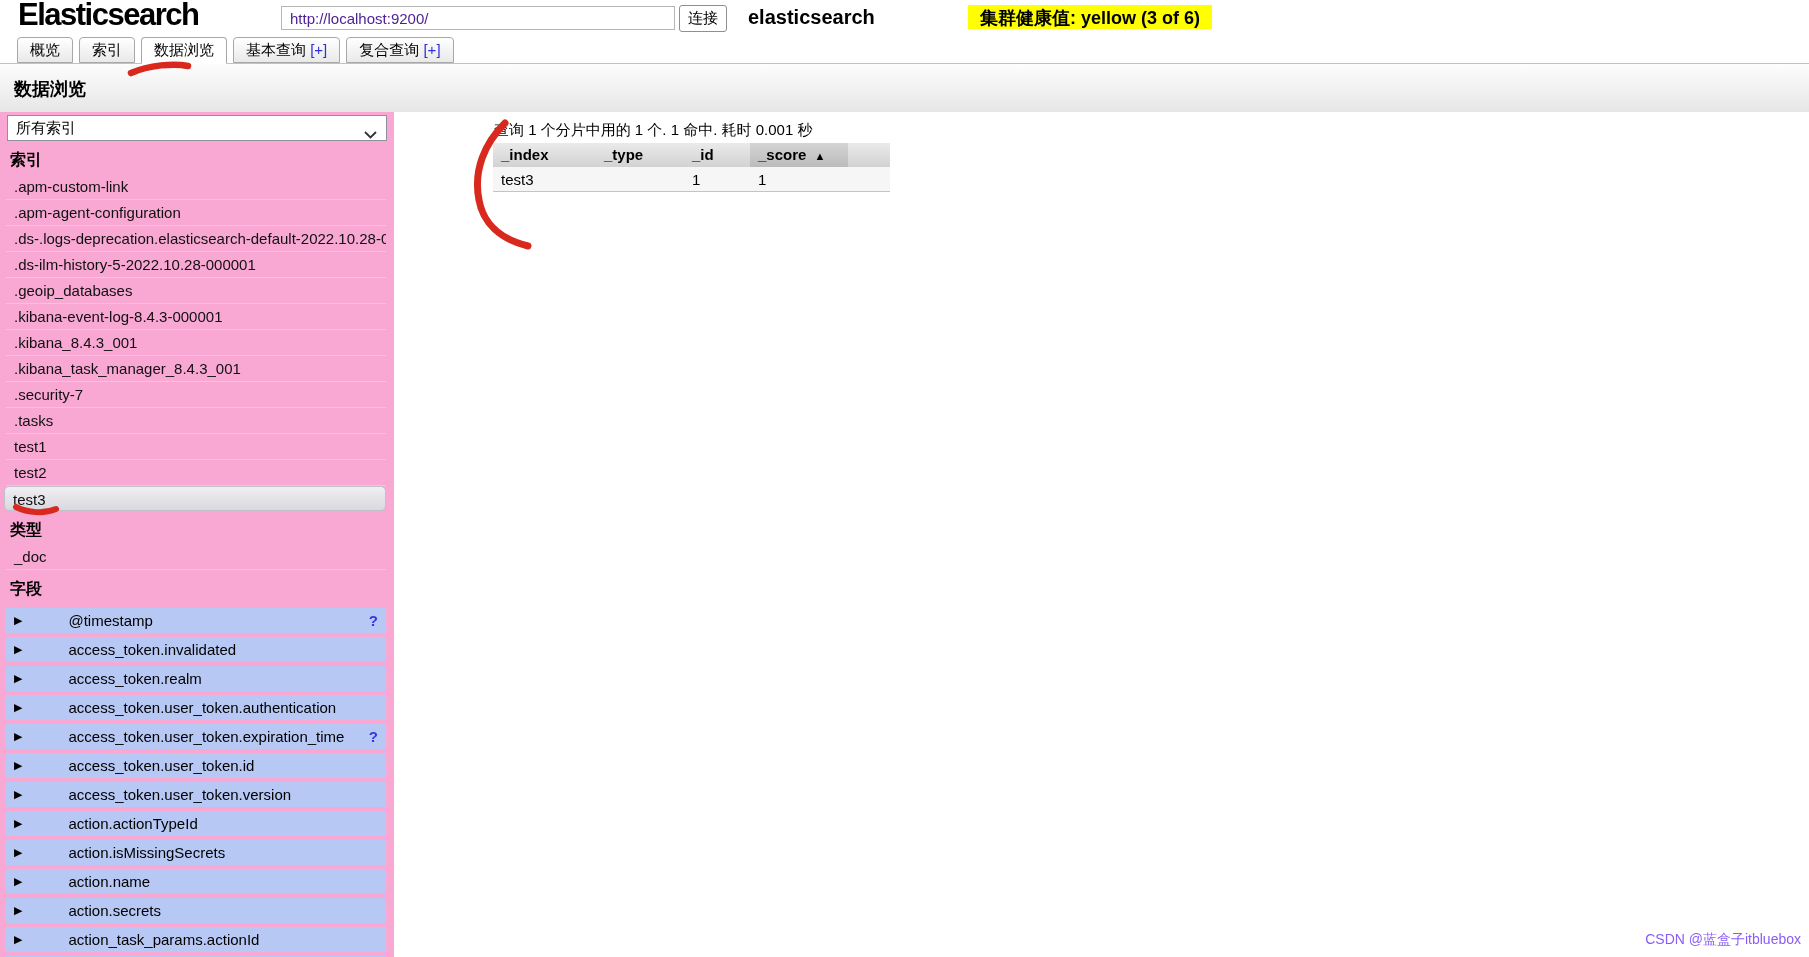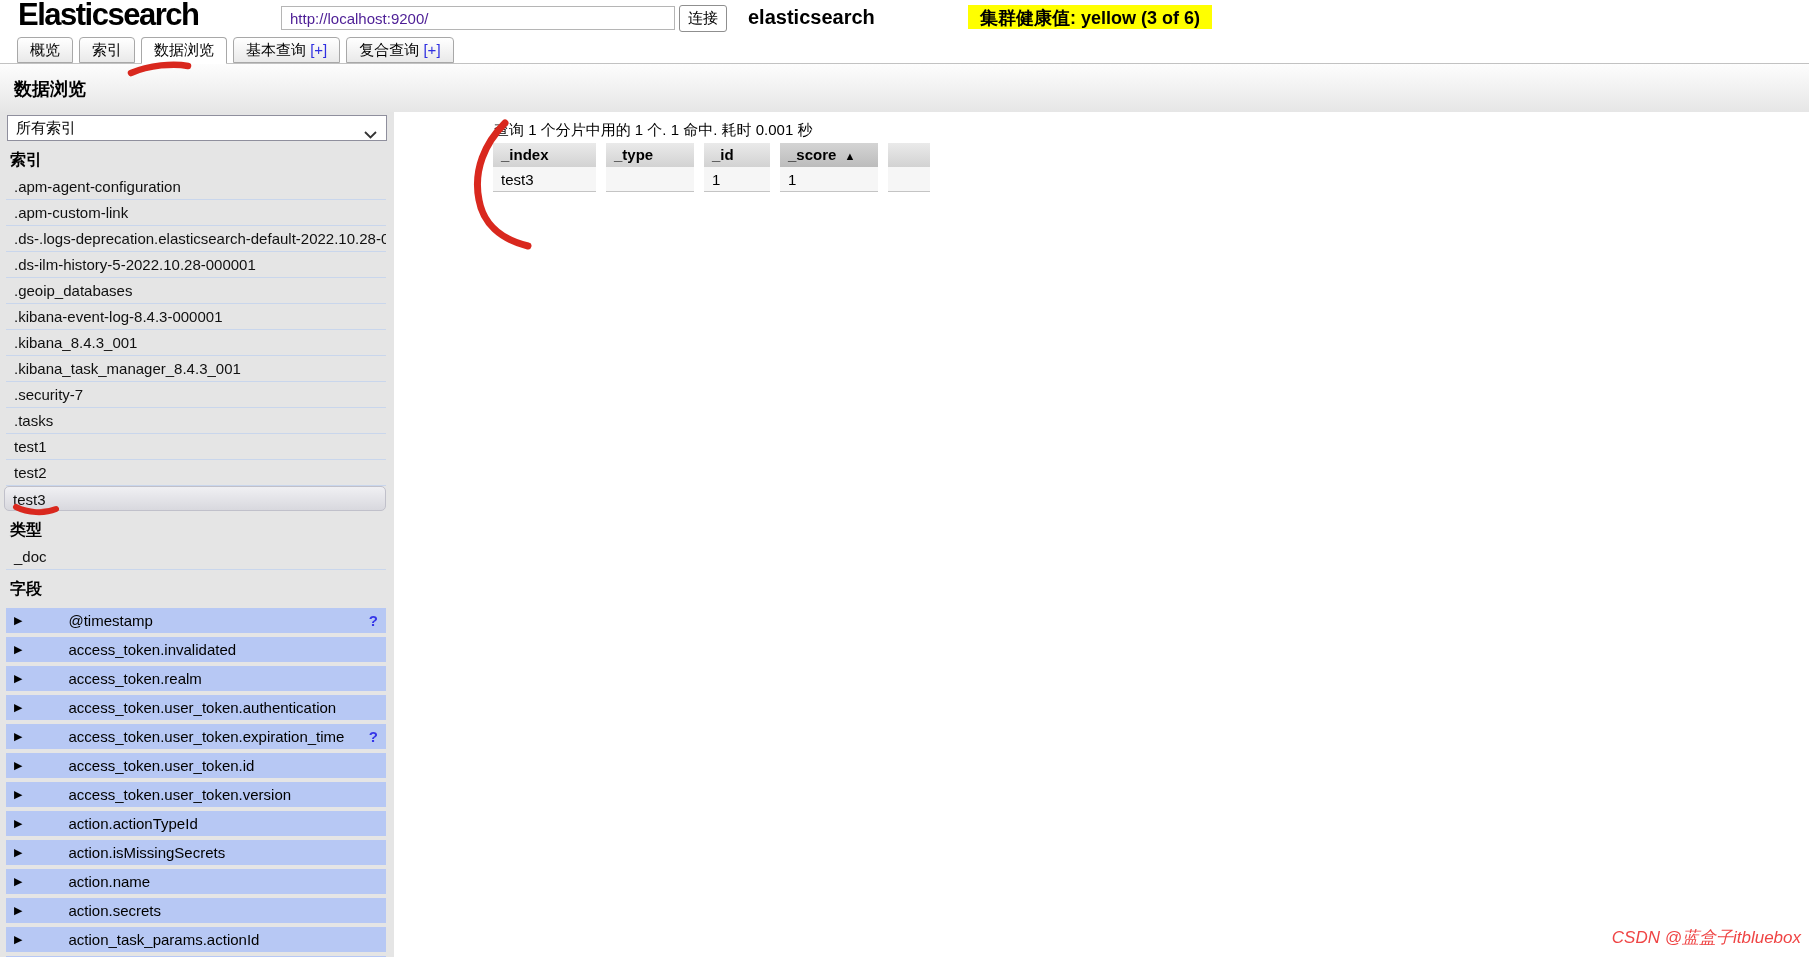--- a/index.html
+++ b/index.html
@@ -23,49 +23,49 @@
   .tab{height:24px;line-height:23px;padding:0 12px;margin-right:6px;font-size:15px;
     border:1px solid #a8a8a8;border-radius:4px 4px 0 0;background:linear-gradient(#ffffff,#e9e9e9);
     cursor:pointer;white-space:nowrap;}
   .tab.active{background:#fff;border-bottom:1px solid #fff;margin-bottom:-1px;height:25px;position:relative;z-index:2;}
   .tab .plus{color:#2f2fe0;}
   
   .heading-bar{position:absolute;top:64px;left:0;width:1809px;height:48px;
     background:linear-gradient(#fdfdfd,#e6e6e6);}
   .page-heading{position:absolute;left:14px;top:13px;font-size:18px;font-weight:bold;}
   
-  .sidebar{position:absolute;left:0;top:112px;width:394px;height:845px;background:#e5e5e5;overflow:hidden;}
+  .sidebar{position:absolute;left:0;top:112px;width:394px;height:845px;background:#f9a8d4;overflow:hidden;}
   .index-filter{position:relative;margin:3px 7px 0 7px;height:26px;background:#fff;border:1px solid #8f8f9d;
     display:flex;align-items:center;padding:0 8px;font-size:15px;box-sizing:border-box;cursor:pointer;}
   .index-filter .chev{position:absolute;right:9px;top:9px;}
   .section-title{font-size:16px;font-weight:bold;margin:9px 0 3px 10px;}
   .index-item{height:25px;line-height:25px;padding-left:8px;margin:0 8px 0 6px;font-size:15px;color:#101010;
     border-bottom:1px solid #c9d6ec;white-space:nowrap;overflow:hidden;cursor:pointer;}
   .index-item.selected{background:linear-gradient(#f0f0f3,#d8d8de);border:1px solid #c0c0ca;border-radius:5px;
     margin:0 8px 0 4px;box-sizing:border-box;}
   .field-list{margin-top:8px;}
   .field-row{height:25px;background:#b7c8f4;margin:0 8px 4px 6px;display:flex;align-items:center;
     font-size:15px;cursor:pointer;}
   .field-arrow{margin:0 10px 0 8px;font-size:11px;line-height:25px;}
   .field-label{flex:1;white-space:nowrap;overflow:hidden;margin-left:36px;}
   .field-help{color:#3535e8;font-weight:bold;margin-right:8px;font-size:15px;}
   
   .content{position:absolute;left:486px;top:112px;right:0;bottom:0;background:#fff;}
   .summary{position:absolute;left:8px;top:9px;font-size:15px;}
   .result-table{position:absolute;left:7px;top:31px;}
-  .trow{display:flex;gap:10px;}
+  .trow{display:flex;gap:0;}
   .hcell{background:linear-gradient(#eaeaea,#d2d2d2);font-weight:bold;font-size:15px;height:24px;line-height:24px;
     padding-left:8px;box-sizing:border-box;cursor:pointer;white-space:nowrap;}
   .hcell.sorted{background:linear-gradient(#d4d4d4,#bcbcbc);}
   .sort-arrow{font-size:11px;margin-left:8px;}
   .dcell{background:#f6f6f6;border-bottom:1px solid #c4c4c4;height:25px;line-height:25px;font-size:15px;
     padding-left:8px;box-sizing:border-box;}
   .w-index{width:103px;}.w-type{width:88px;}.w-id{width:66px;}.w-score{width:98px;}.w-extra{width:42px;padding-left:0;}
   
-  .watermark{position:absolute;right:8px;bottom:8px;font-size:17px;color:#ef4444;font-style:italic;}
+  .watermark{position:absolute;right:8px;bottom:8px;font-size:14px;color:#8b5cf6;}
   .pen{position:absolute;z-index:50;pointer-events:none;}
 </style>
 </head>
 <body>
 
 <div class="app-header">
   <div class="app-title">Elasticsearch</div>
   <input class="url-input" value="http://localhost:9200/" style="">
   <button class="connect-btn">连接</button>
   <div class="cluster-name">elasticsearch</div>
@@ -102,22 +102,22 @@
     <span>所有索引</span>
     <span class="chev">
       <svg width="13" height="8" viewBox="0 0 13 8">
           <path d="M1 1 L6.5 6.5 L12 1" stroke="#333" stroke-width="1.8" fill="none"></path>
         </svg>
     </span>
   </div>
 
   <div class="section-title">索引</div>
   <div>
+    <div class="index-item">.apm-custom-link</div>
     <div class="index-item">.apm-agent-configuration</div>
-    <div class="index-item">.apm-custom-link</div>
     <div class="index-item">.ds-.logs-deprecation.elasticsearch-default-2022.10.28-0</div>
     <div class="index-item">.ds-ilm-history-5-2022.10.28-000001</div>
     <div class="index-item">.geoip_databases</div>
     <div class="index-item">.kibana-event-log-8.4.3-000001</div>
     <div class="index-item">.kibana_8.4.3_001</div>
     <div class="index-item">.kibana_task_manager_8.4.3_001</div>
     <div class="index-item">.security-7</div>
     <div class="index-item">.tasks</div>
     <div class="index-item">test1</div>
     <div class="index-item">test2</div>

